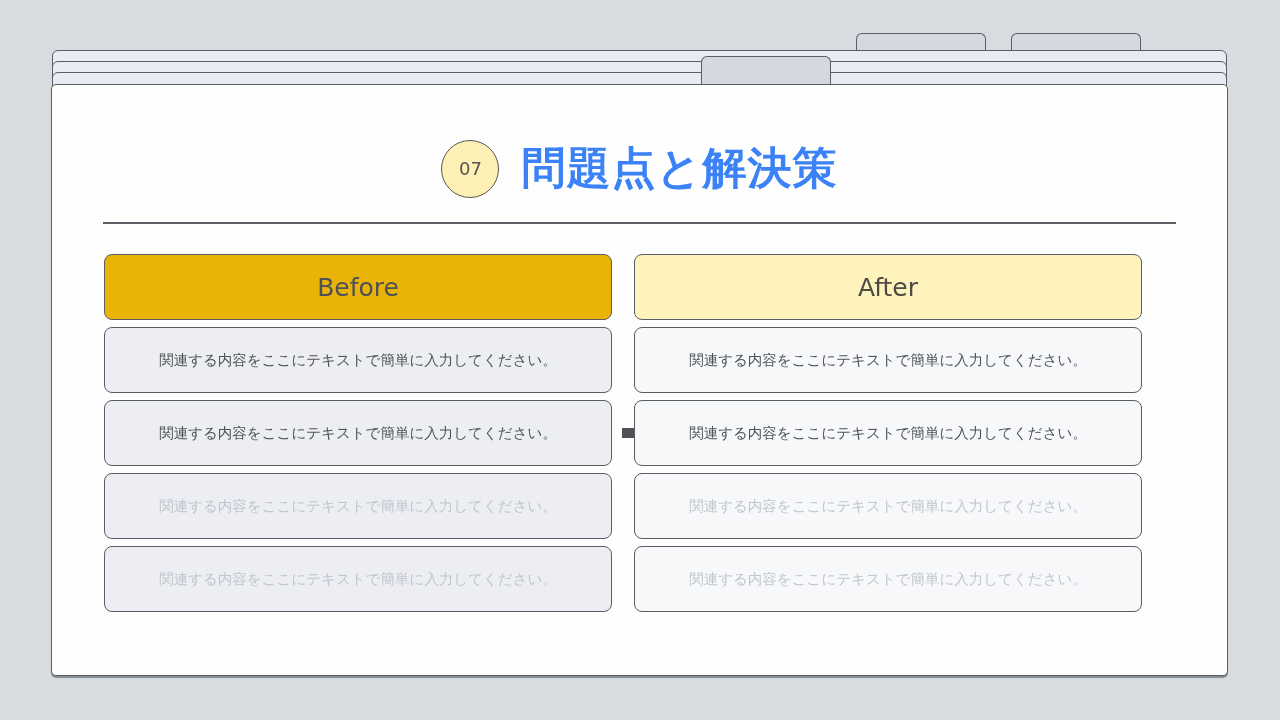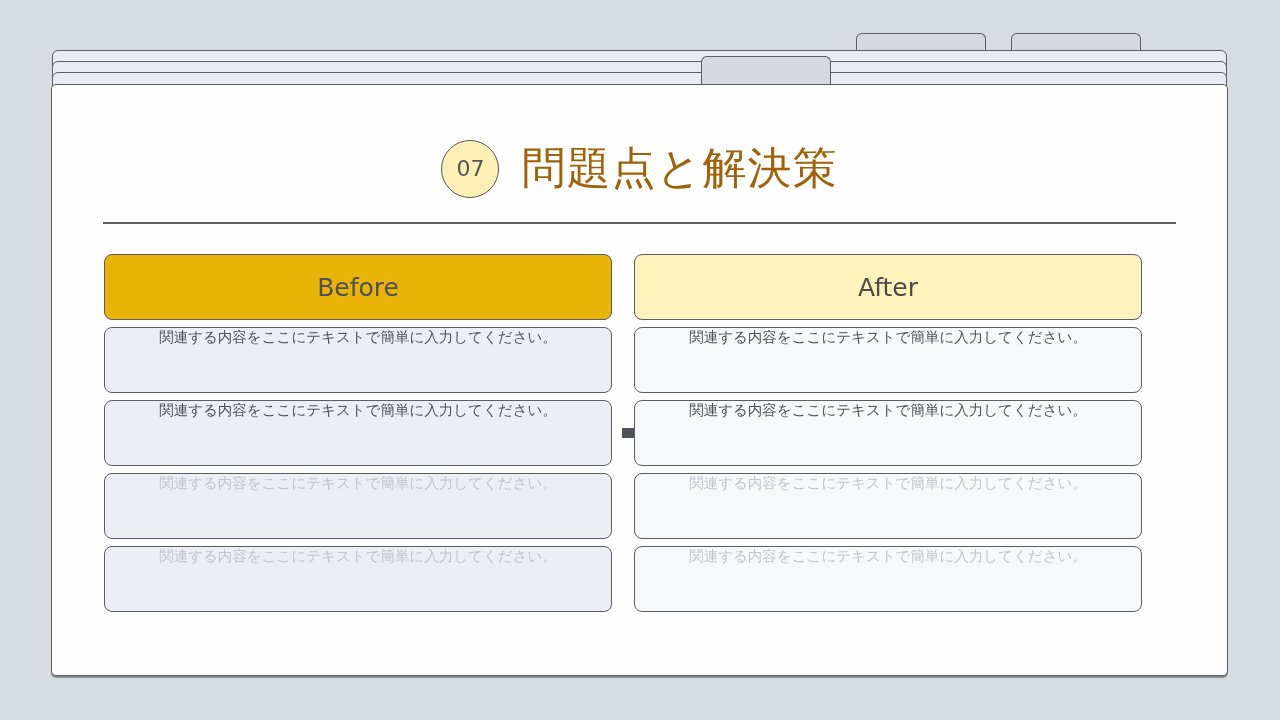--- a/index.html
+++ b/index.html
@@ -34,25 +34,25 @@
 
     .header-row {
       position: absolute; left: 0; right: 0; top: 54px;
       display: flex; align-items: center; justify-content: center; gap: 22px;
     }
     .badge {
       width: 58px; height: 58px; border-radius: 50%;
       background: #fdf0b4;
       border: 1.5px solid #5a5550;
       display: flex; align-items: center; justify-content: center;
-      font-size: 22px; color: #555;
+      font-size: 18px; color: #555;
     }
     .title {
-      font-size: 44px; color: #a16207; letter-spacing: 1px;
-      font-weight: 400;
+      font-size: 44px; color: #3b82f6; letter-spacing: 1px;
+      font-weight: 700;
     }
     .rule {
       position: absolute; left: 51px; right: 51px; top: 137px;
       height: 1.5px; background: #5a5d63;
     }
 
     .col {
       position: absolute; top: 169px; width: 508px;
       display: flex; flex-direction: column; gap: 7px;
     }
@@ -64,21 +64,21 @@
       border-radius: 8px;
       display: flex; align-items: center; justify-content: center;
       font-size: 25px; color: #4d5158;
     }
     .left .col-header { background: #eab308; }
     .right .col-header { background: #fff3bd; color: #4e4a45; }
     .item {
       height: 66px;
       border: 1.5px solid #5a5d63;
       border-radius: 8px;
-      display: flex; justify-content: center;
+      display: flex; align-items: center; justify-content: center;
       font-size: 14.5px; color: #4f5257;
     }
     .left .item { background: #eceef3; }
     .right .item { background: #f7f8fa; }
     .item.faded { color: #c2c5cb; }
 
     .arrow {
       position: absolute; left: 569px; top: 332px;
       width: 42px; height: 32px;
     }

